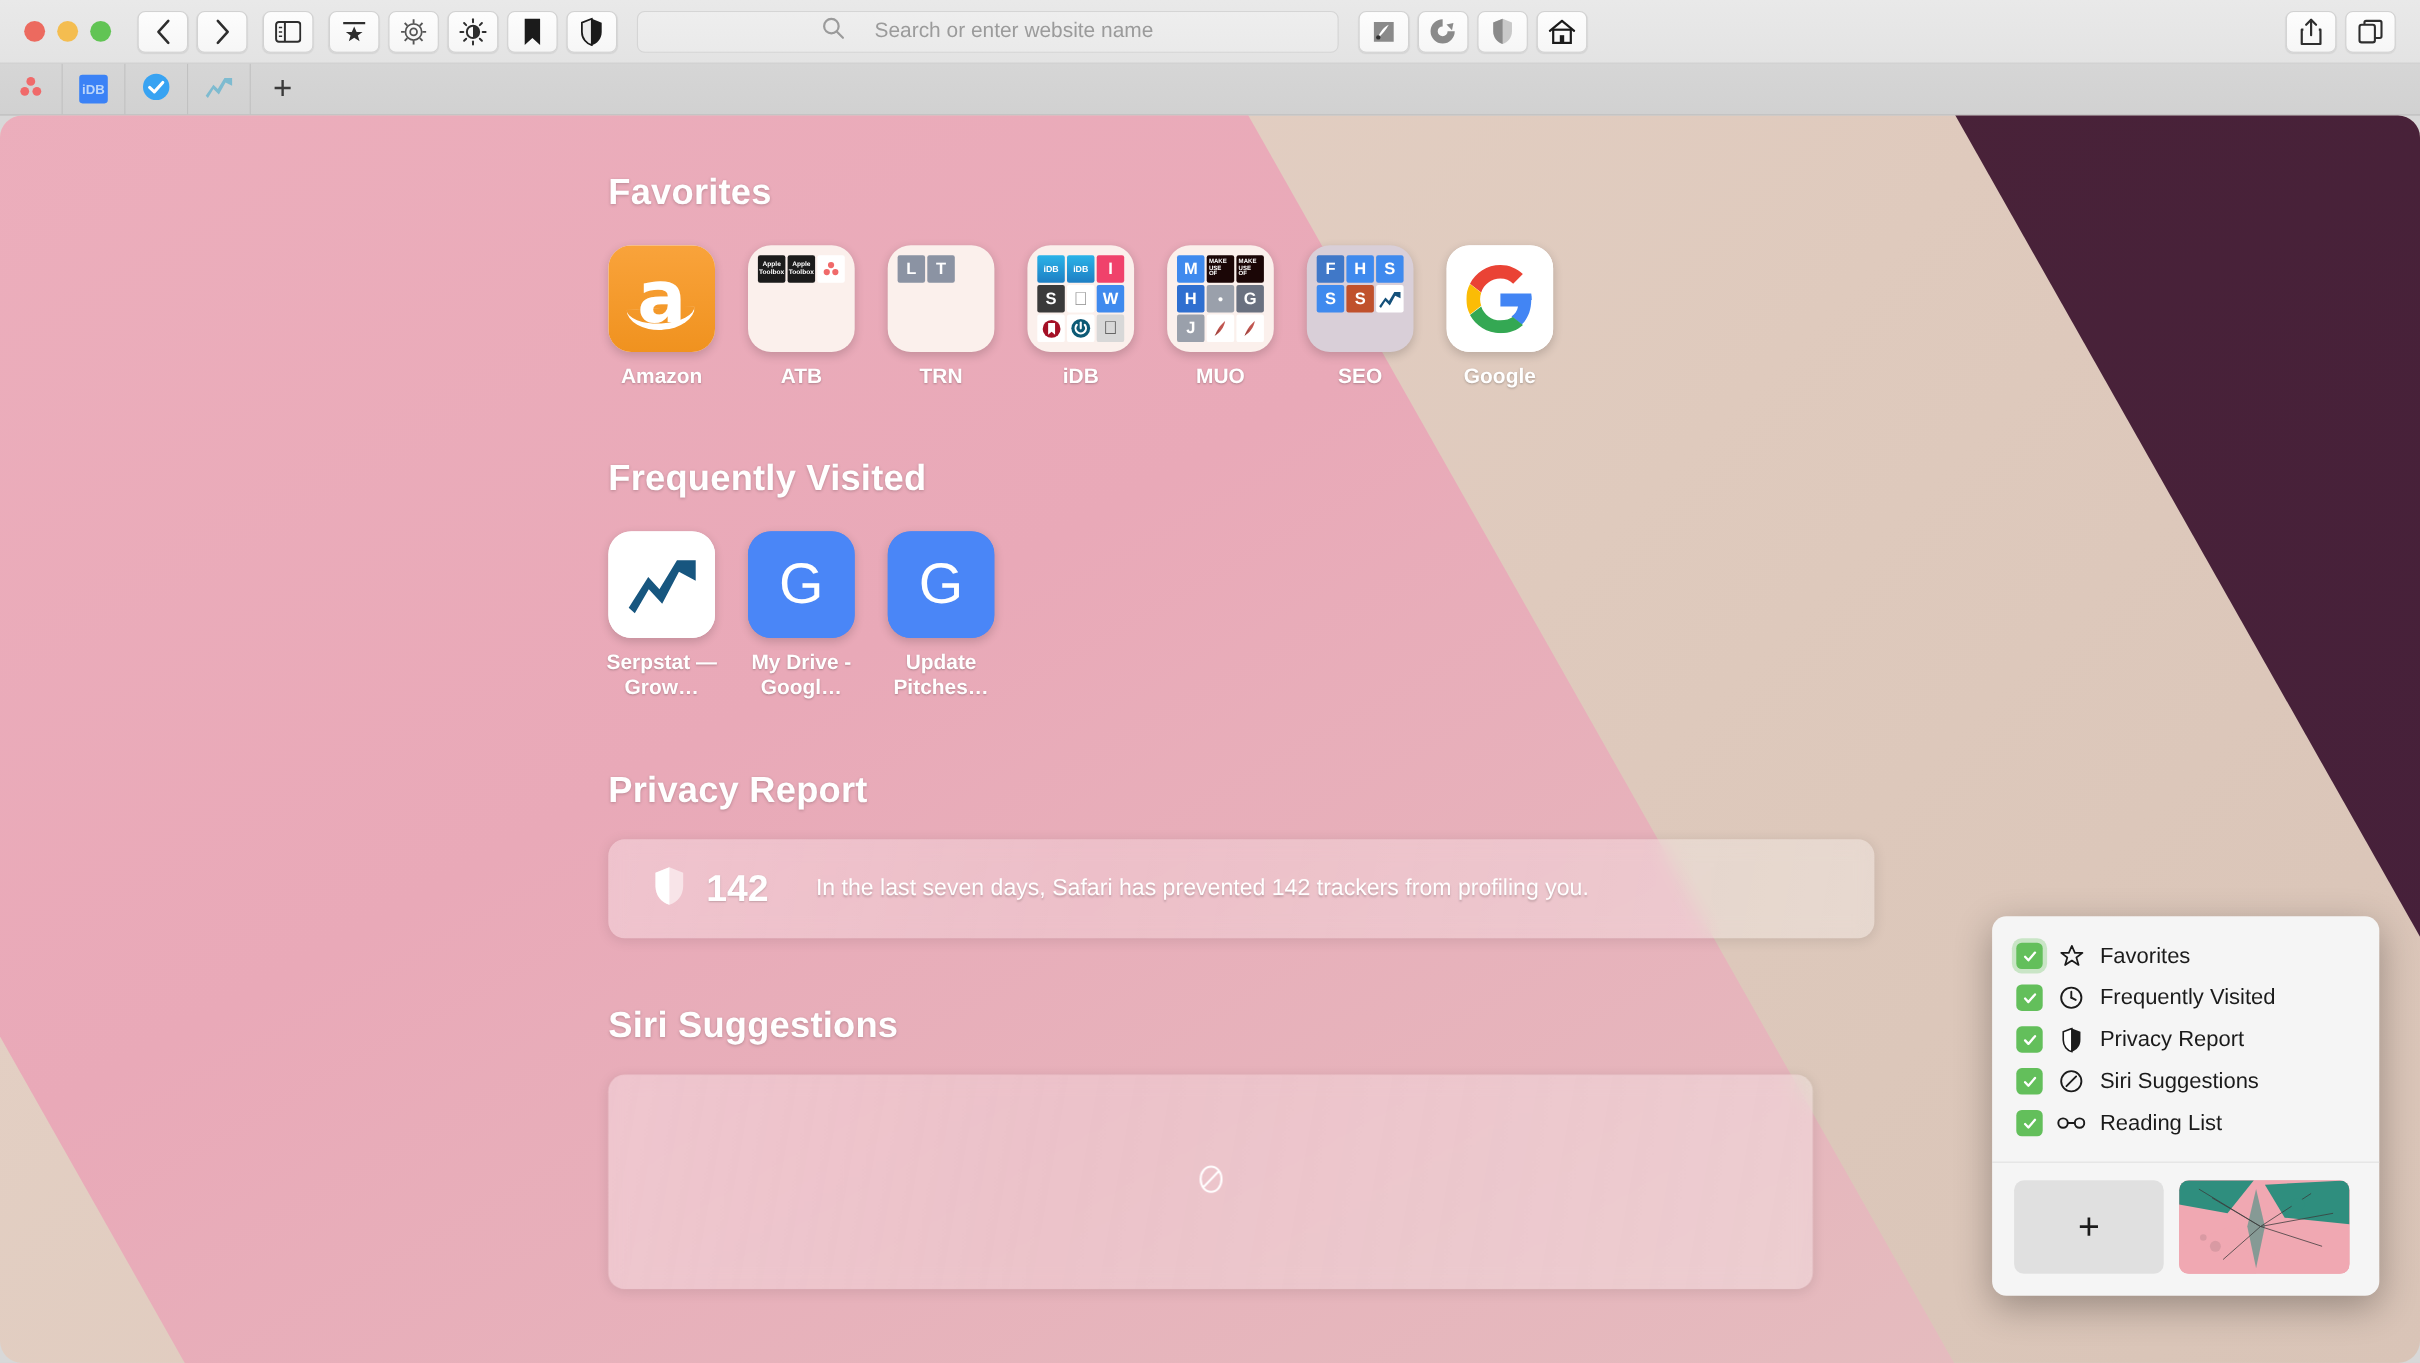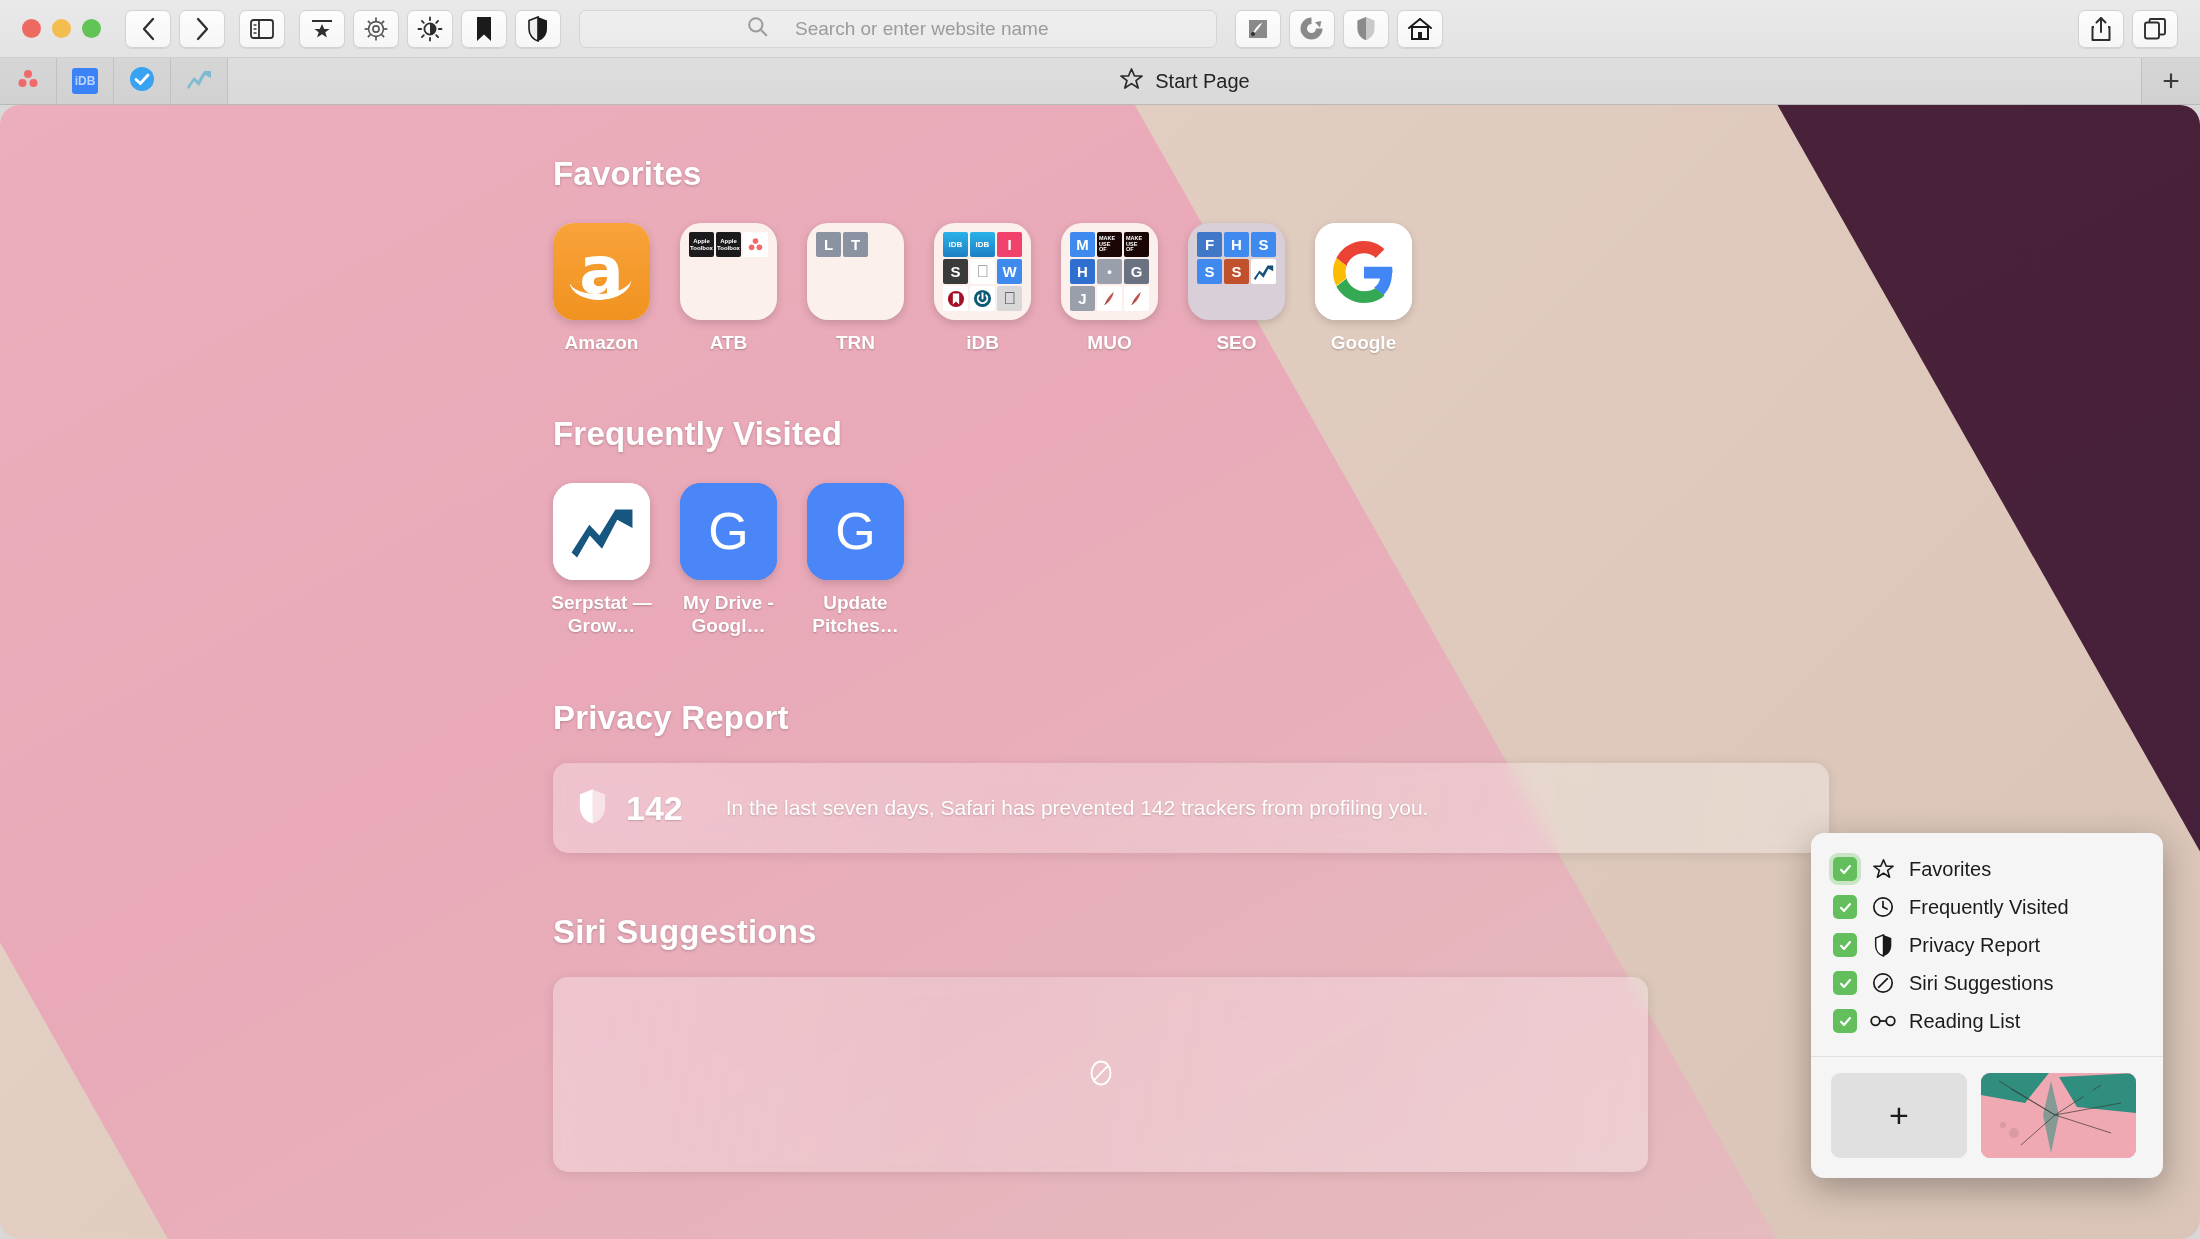--- a/index.html
+++ b/index.html
@@ -159,22 +159,22 @@
   .serp { width:100%; height:100%; background:#fff; display:flex; align-items:center; justify-content:center; }
 
   
   .card {
     border-radius: 15px;
     background: linear-gradient(100deg, rgba(255,255,255,.30) 0%, rgba(255,255,255,.22) 38%, rgba(255,255,255,.30) 100%);
     backdrop-filter: blur(8px);
     box-shadow: 0 2px 12px rgba(0,0,0,.10);
   }
   .privacy-card {
-    width: 1276px; height: 90px; display: flex; align-items: center;
-    padding-left: 24px; gap: 18px; text-align: right;
+    width: 1151px; height: 90px; display: flex; align-items: center;
+    padding-left: 40px; gap: 18px; text-align: right;
   }
   .pr-count { font-size: 34px; font-weight: 700; color: #fff; text-shadow: 0 1px 2px rgba(0,0,0,.2); }
   .pr-text { margin-left: 25px; font-size: 21px; color: #ffffff; text-shadow: 0 1px 2px rgba(0,0,0,.2); }
 
   .siri-card {
     width: 1095px; height: 195px;
     display: flex; flex-direction: column; align-items: center; justify-content: center; gap: 20px;
   }
   .siri-line { font-size: 21px; color: #fff; text-align: center; text-shadow: 0 1px 2px rgba(0,0,0,.2); line-height: 1.45; }
 
@@ -384,28 +384,20 @@
             <path d="M8 14.5 L12.3 18.5 L20 10" fill="none" stroke="#fff" stroke-width="2.8" stroke-linecap="round" stroke-linejoin="round"></path>
           </svg>
       </span>
     </div>
     <div class="tab-mini">
       <span>
         <svg width="26" height="22" viewBox="0 0 26 22">
             <path d="M1 19 L8 9 L12 13 L18 3 L25 3 L25 10 L19 7 L13 18 L8 13 L3 21 Z" fill="#6fb6cf" opacity=".85"></path>
           </svg>
       </span>
-    </div>
-    <div class="tab-active">
-      <span>
-        <svg width="25" height="24" viewBox="0 0 25 24">
-            <polygon points="12.5,2 15.5,9 23,9 17,13.6 19.2,21 12.5,16.6 5.8,21 8,13.6 2,9 9.5,9" fill="none" stroke="#2b2b2b" stroke-width="1.7" stroke-linejoin="round"></polygon>
-          </svg>
-      </span>
-      <span>Start Page</span>
     </div>
     <div class="tab-new">+</div>
   </div>
 
   <div class="page">
     <div class="bg-base"></div>
     <div class="bg-band band-pink"></div>
     <div class="bg-band band-maroon"></div>
 
     <div class="content">

